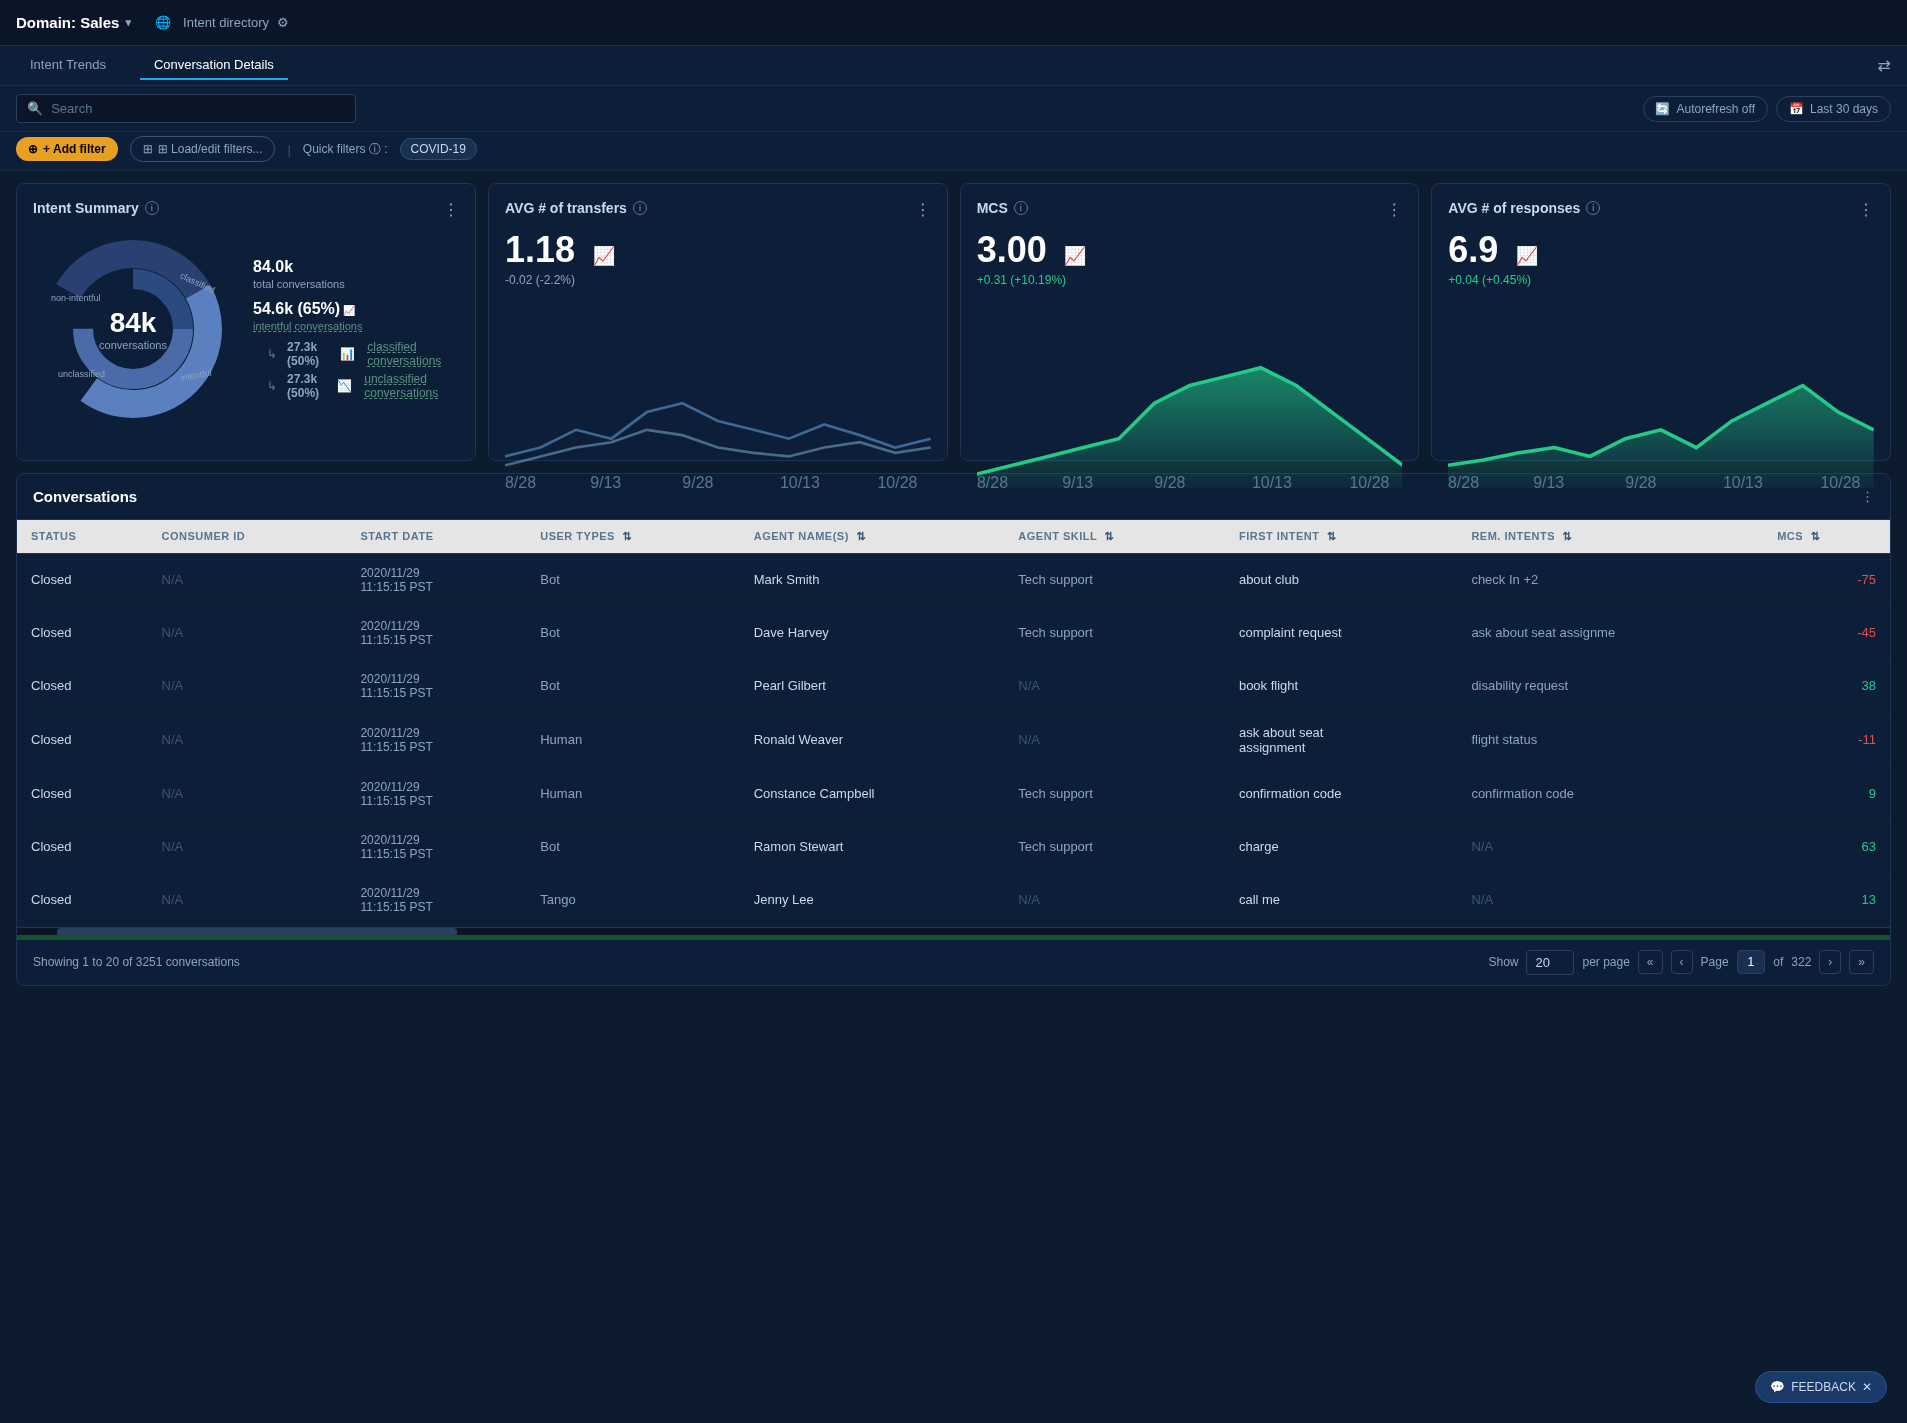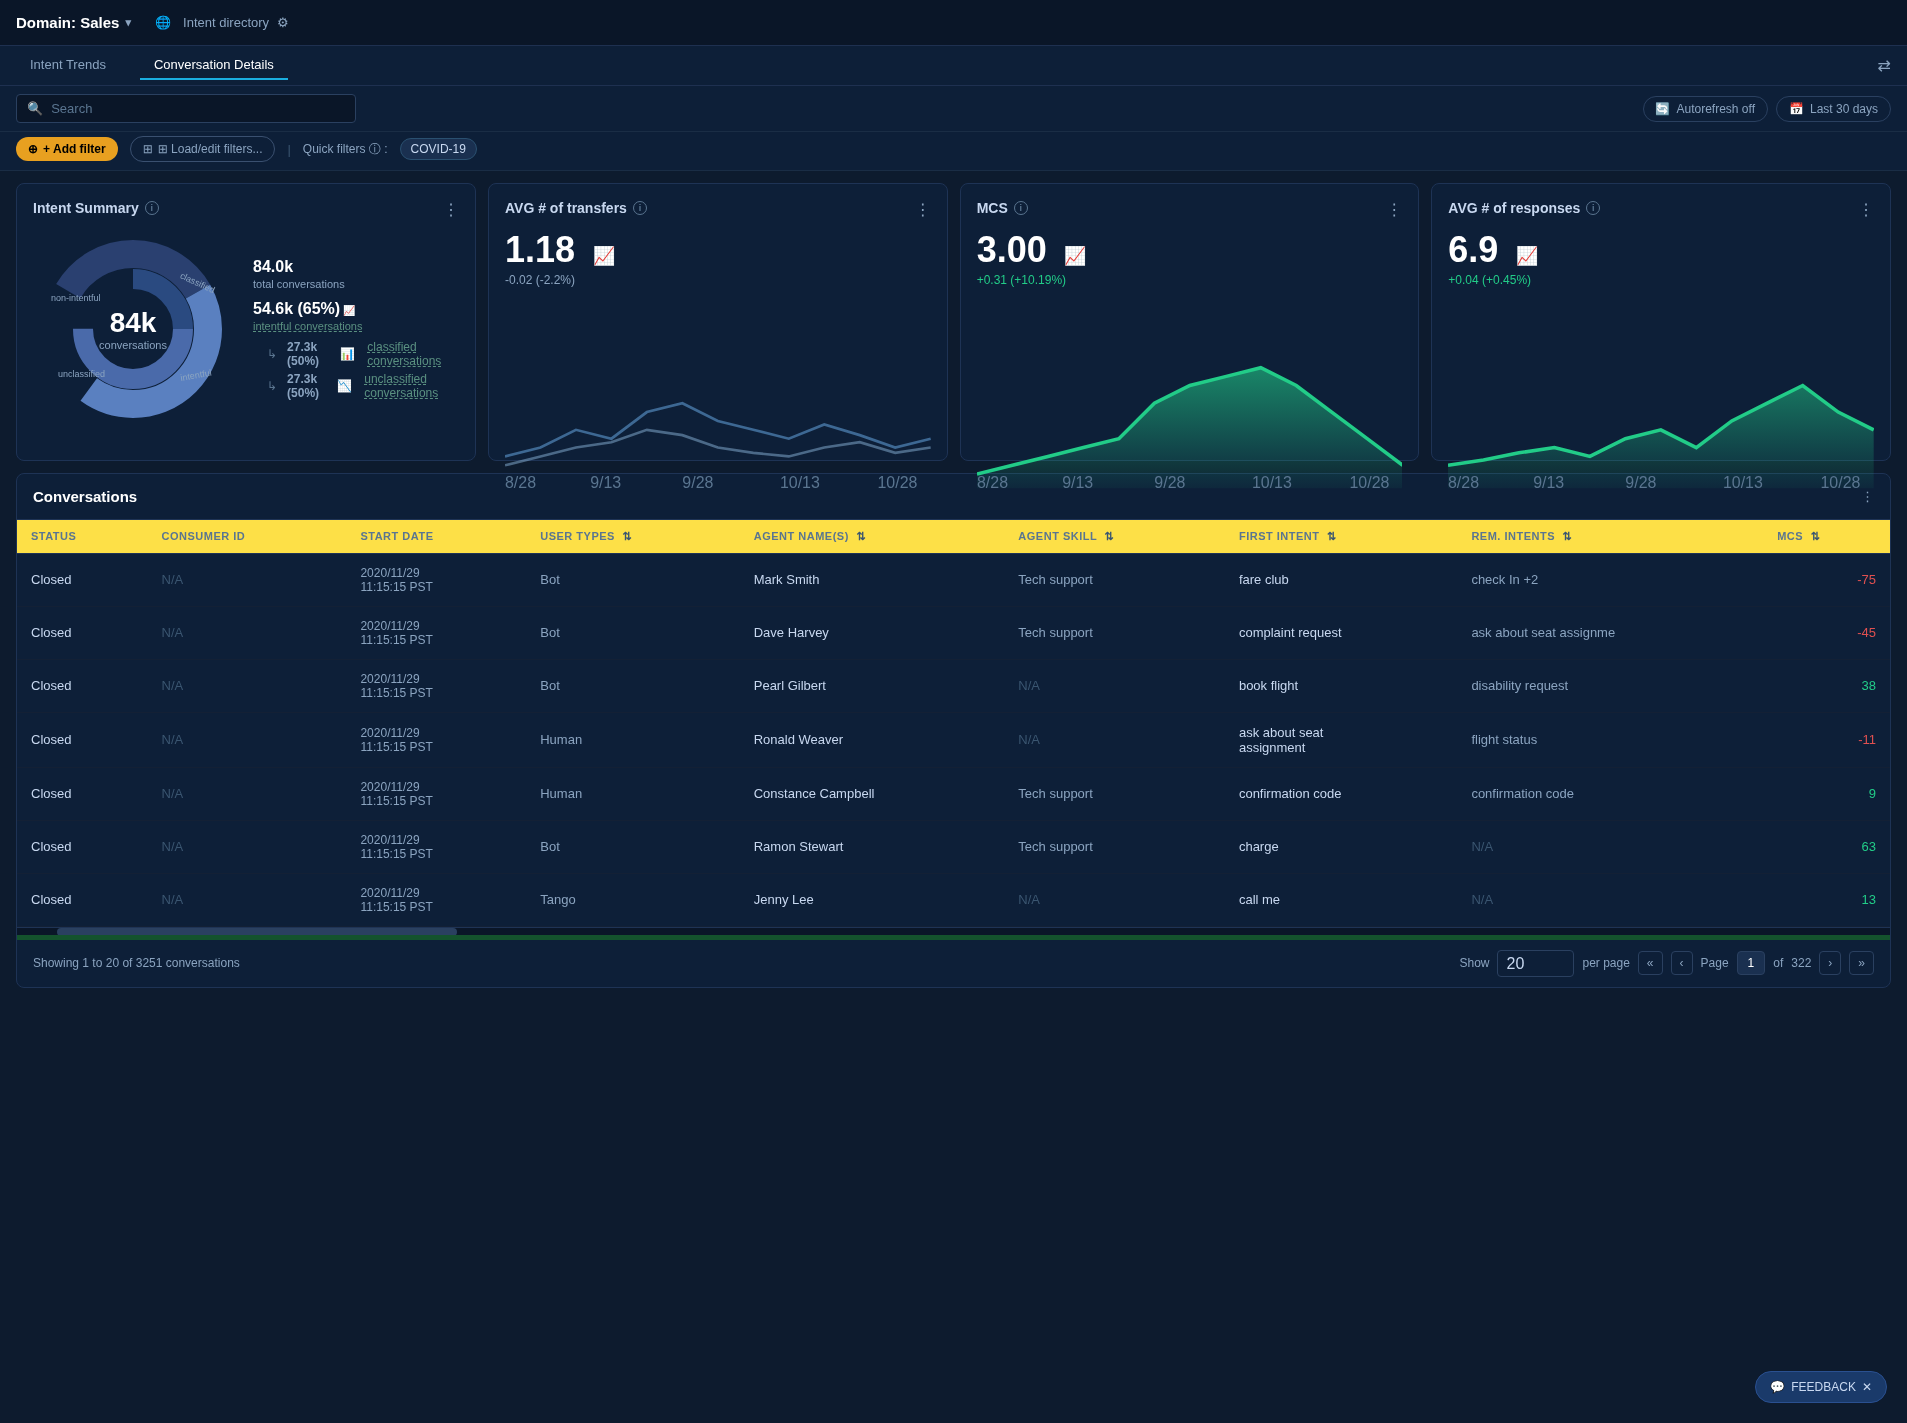--- a/index.html
+++ b/index.html
@@ -300,21 +300,21 @@
     }
     .conv-menu { color: #8ba4c0; cursor: pointer; }
     .table-wrapper {
       overflow-x: auto;
     }
     table {
       width: 100%;
       border-collapse: collapse;
     }
     thead tr {
-      background: #fde047;
+      background: #e5e5e5;
       border-bottom: 1px solid #1e3355;
     }
     thead th {
       padding: 10px 14px;
       text-align: left;
       font-size: 11px;
       font-weight: 600;
       color: #5a7590;
       letter-spacing: 0.5px;
       white-space: nowrap;
@@ -360,23 +360,23 @@
       border: 1px solid #2a4060;
       color: #fff;
       padding: 4px 10px;
       border-radius: 4px;
       font-size: 12px;
     }
     .show-select {
       background: #0d1f38;
       border: 1px solid #2a4060;
       color: #c8d8f0;
-      padding: 4px 40px 4px 8px;
+      padding: 4px 16px 4px 8px;
       border-radius: 4px;
-      font-size: 16px;
+      font-size: 13px;
       appearance: none;
       cursor: pointer;
     }
     
     .table-scroll-bar {
       height: 8px;
       background: #0a1628;
       border-top: 1px solid #1e3355;
     }
     .table-scroll-thumb {
@@ -630,21 +630,21 @@
       </thead>
       <tbody id="table-body">
       <tr>
     <td class="closed">Closed</td>
     <td class="na">N/A</td>
     <td style="white-space:pre-line;font-size:12px;">2020/11/29
 11:15:15 PST</td>
     <td>Bot</td>
     <td style="color:#c8d8f0;">Mark Smith</td>
     <td style="">Tech support</td>
-    <td style="color:#c8d8f0;white-space:pre-line;">fare club</td>
+    <td style="color:#c8d8f0;white-space:pre-line;">about club</td>
     <td style="color:#8ba4c0;">check In +2</td>
     <td style="color:#e05050;text-align:right;">-75</td>
   </tr>
           <tr>
     <td class="closed">Closed</td>
     <td class="na">N/A</td>
     <td style="white-space:pre-line;font-size:12px;">2020/11/29
 11:15:15 PST</td>
     <td>Bot</td>
     <td style="color:#c8d8f0;">Dave Harvey</td>

